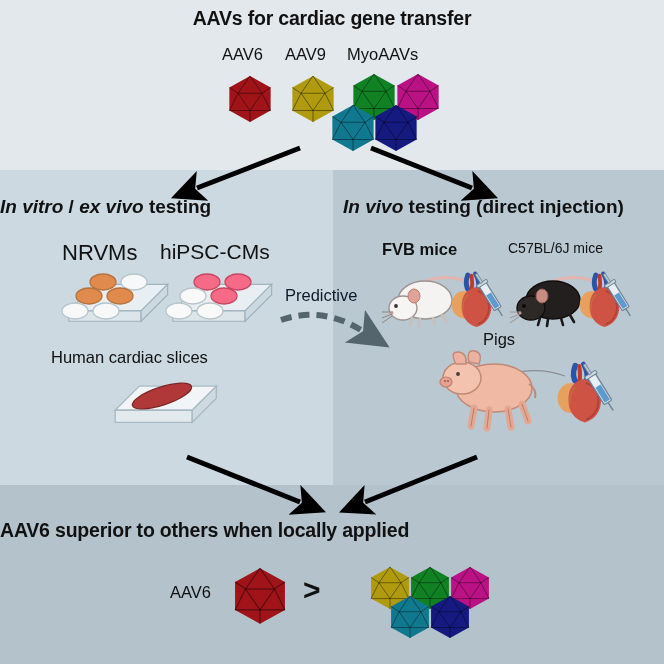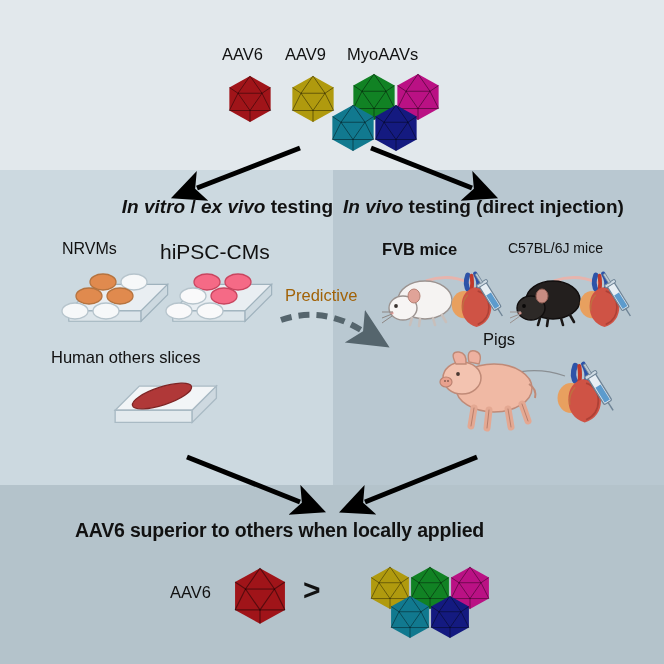--- a/index.html
+++ b/index.html
@@ -23,39 +23,39 @@
 
   #title {
     top:7px; left:0; width:664px; text-align:center;
     font-size:19.5px; font-weight:bold; letter-spacing:-0.2px;
   }
   #lbl-aav6-top { top:45px; left:222px; font-size:16.5px; }
   #lbl-aav9-top { top:45px; left:285px; font-size:16.5px; }
   #lbl-myoaavs  { top:45px; left:347px; font-size:16.5px; }
 
   #head-invitro {
-    top:196px; left:0; width:333px; text-align:right;
+    top:196px; left:0; width:333px; text-align:left;
     font-size:19px; font-weight:bold;
   }
   #head-invivo {
     top:196px; left:333px; width:301px; text-align:center;
     font-size:19px; font-weight:bold;
   }
   .ital { font-style:italic; }
 
-  #lbl-nrvms     { top:240px; left:62px;  font-size:16px; }
+  #lbl-nrvms     { top:240px; left:62px;  font-size:22px; }
   #lbl-hipsc     { top:240px; left:160px; font-size:21px; }
   #lbl-slices    { top:348px; left:51px;  font-size:16.5px; }
   #lbl-fvb       { top:240px; left:382px; font-size:16.5px;font-weight:bold; }
   #lbl-c57       { top:240px; left:508px; font-size:14px; }
   #lbl-pigs      { top:330px; left:483px; font-size:16.5px; }
-  #lbl-predictive{ top:286px; left:285px; font-size:16.5px; color:#a16207; }
+  #lbl-predictive{ top:286px; left:285px; font-size:16.5px; color:#0f172a; }
 
   #concl {
-    top:519px; left:0; width:559px; text-align:center;
+    top:519px; left:0; width:559px; text-align:left;
     font-size:19.5px; font-weight:bold; letter-spacing:-0.2px;
   }
   #lbl-aav6-bot { top:583px; left:170px; font-size:16.5px; }
   #gt-sign { top:573px; left:303px; font-size:30px; font-weight:bold; }
 
   svg.layer { position:absolute; top:0; left:0; width:664px; height:664px; pointer-events:none; }
 </style>
 </head>
 <body>
 
@@ -217,36 +217,37 @@
     </g>
     <g>
       <use href="#capsid" x="368" y="565" width="44" height="46" style="fill:#b09a0e"></use>
       <use href="#capsid" x="408" y="565" width="44" height="46" style="fill:#118224"></use>
       <use href="#capsid" x="448" y="565" width="44" height="46" style="fill:#ba1184"></use>
       <use href="#capsid" x="388" y="594" width="44" height="46" style="fill:#11798f"></use>
       <use href="#capsid" x="428" y="594" width="44" height="46" style="fill:#141a80"></use>
     </g>
   </svg>
 
+  <div class="txt" id="title">AAVs for cardiac gene transfer</div>
 
   <div class="txt" id="lbl-aav6-top">AAV6</div>
   <div class="txt" id="lbl-aav9-top">AAV9</div>
   <div class="txt" id="lbl-myoaavs">MyoAAVs</div>
 
   <div class="txt" id="head-invitro">
     <span class="ital">In vitro</span><span> / </span><span class="ital">ex vivo</span><span> testing</span>
   </div>
 
   <div class="txt" id="head-invivo">
     <span class="ital">In vivo</span><span> testing (direct injection)</span>
   </div>
 
   <div class="txt" id="lbl-nrvms">NRVMs</div>
   <div class="txt" id="lbl-hipsc">hiPSC-CMs</div>
-  <div class="txt" id="lbl-slices">Human others slices</div>
+  <div class="txt" id="lbl-slices">Human cardiac slices</div>
 
   <div class="txt" id="lbl-fvb">FVB mice</div>
   <div class="txt" id="lbl-c57">C57BL/6J mice</div>
   <div class="txt" id="lbl-pigs">Pigs</div>
 
   <div class="txt" id="lbl-predictive">Predictive</div>
 
   <div class="txt" id="concl">AAV6 superior to others when locally applied</div>
   <div class="txt" id="lbl-aav6-bot">AAV6</div>
   <div class="txt" id="gt-sign">&gt;</div>

